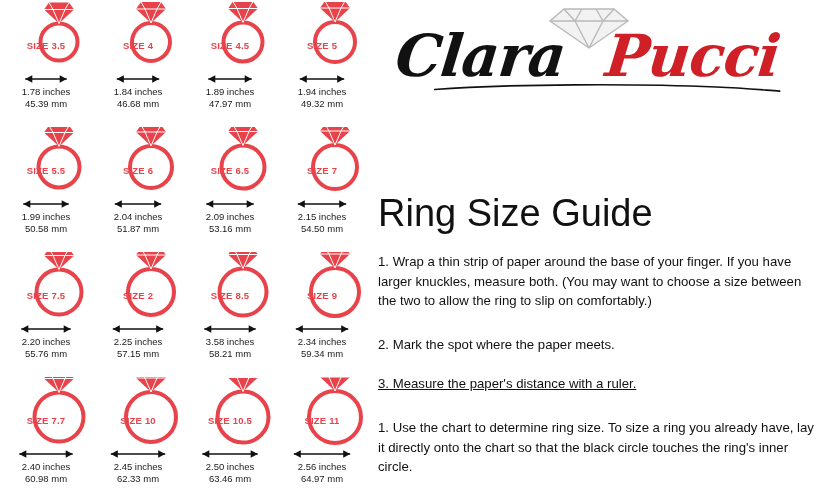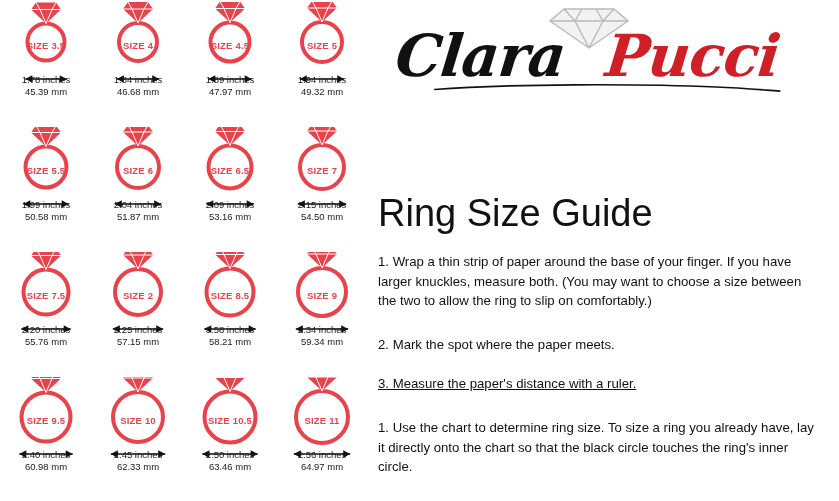--- a/index.html
+++ b/index.html
@@ -34,20 +34,21 @@
   }
   .cell {
     position: relative;
     width: 92px;
     height: 125px;
   }
   .ring-wrap {
     position: relative;
     width: 92px;
     height: 72px;
+    padding-left: 25px;
   }
   .ring-svg {
     position: absolute;
     left: 50%;
     top: 2px;
     transform: translateX(-50%);
   }
   .size-label {
     position: absolute;
     left: 0;
@@ -62,21 +63,21 @@
   .arrow-row {
     position: absolute;
     left: 0;
     top: 72px;
     width: 92px;
     height: 14px;
   }
   .meas {
     position: absolute;
     left: 0;
-    top: 74px;
+    top: 86px;
     width: 92px;
     text-align: center;
     font-size: 9.5px;
     line-height: 11.5px;
     color: #1a1a1a;
   }
 
   
   #right {
     position: absolute;
@@ -450,21 +451,21 @@
           <svg class="ring-svg" width="92" height="72" viewBox="0 0 92 72">
             <circle cx="46" cy="40" r="24.5" fill="none" stroke="#e8424a" stroke-width="4"></circle>
             <path d="M31 1.5 L61 1.5 L46 15.5 Z" fill="#e8424a"></path>
             <path d="M31 1.5 L36 -5.5 L56 -5.5 L61 1.5 Z" fill="#e8424a"></path>
             <line x1="31" y1="1.5" x2="61" y2="1.5" stroke="#ffffff" stroke-width="1"></line>
             <line x1="36" y1="-5.5" x2="40" y2="1.5" stroke="#ffffff" stroke-width="1"></line>
             <line x1="56" y1="-5.5" x2="52" y2="1.5" stroke="#ffffff" stroke-width="1"></line>
             <line x1="40" y1="1.5" x2="46" y2="15.5" stroke="#ffffff" stroke-width="1"></line>
             <line x1="52" y1="1.5" x2="46" y2="15.5" stroke="#ffffff" stroke-width="1"></line>
           </svg>
-          <div class="size-label">SIZE 9.5</div>
+          <div class="size-label">SIZE 7.7</div>
         </div>
         <div class="arrow-row"><svg width="92" height="14" viewBox="0 0 92 14">
             <line x1="19.3" y1="7" x2="72.7" y2="7" stroke="#111" stroke-width="1.6"></line>
             <path d="M19.3 7 L26.3 3.2 L26.3 10.8 Z" fill="#111"></path>
             <path d="M72.7 7 L65.7 3.2 L65.7 10.8 Z" fill="#111"></path>
           </svg></div>
         <div class="meas">
           <div>2.40 inches</div>
           <div>60.98 mm</div>
         </div>

